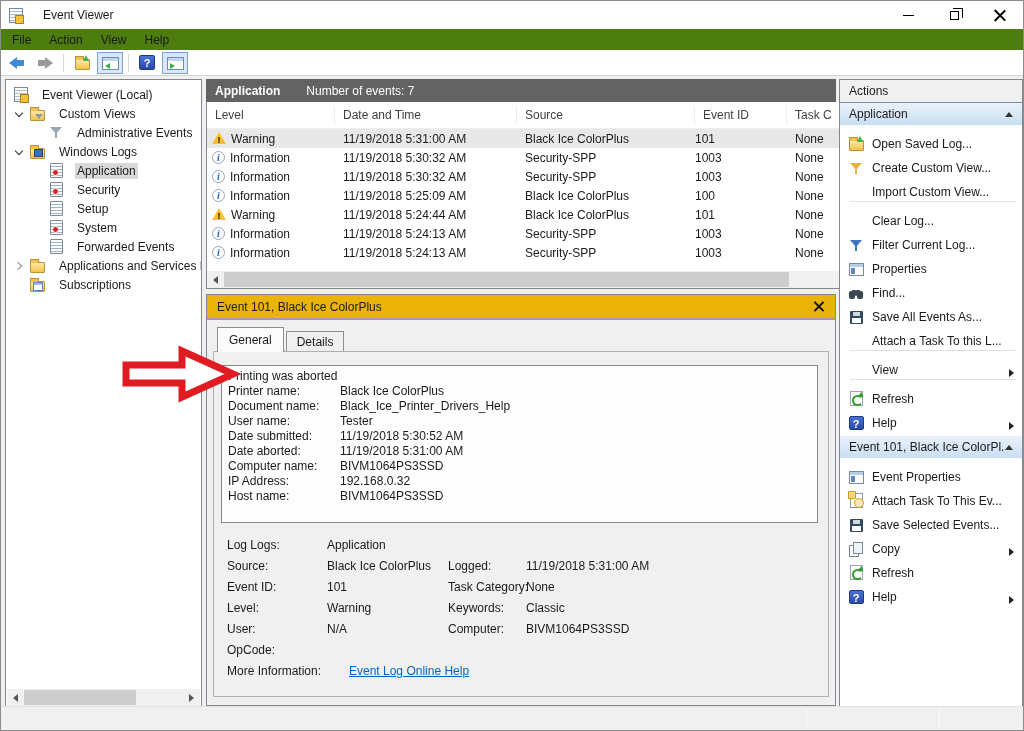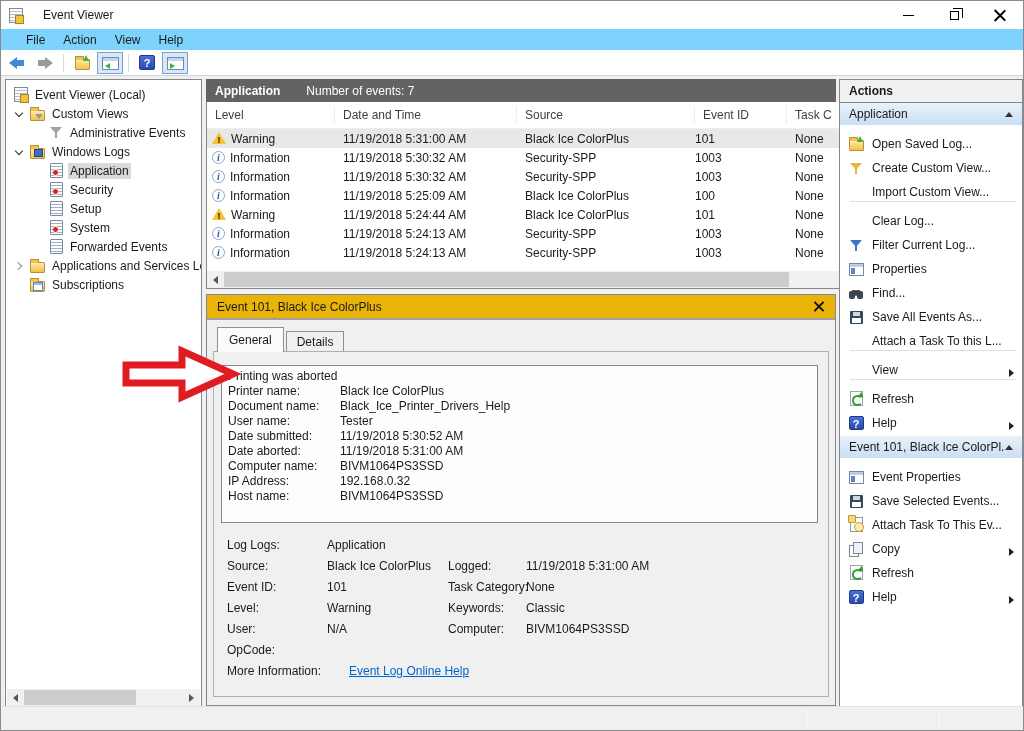--- a/index.html
+++ b/index.html
@@ -12,21 +12,21 @@
   .titlebar .apptitle{margin-left:20px}
   .winbtns{position:absolute;right:0;top:0;height:28px;display:flex}
   .winbtn{width:46px;height:28px;display:flex;align-items:center;justify-content:center;position:relative}
   .glyph-min{width:11px;height:1px;background:#000;display:block}
   .glyph-restore{width:9px;height:9px;border:1px solid #000;position:relative;background:#fff}
   .glyph-restore::before{content:"";position:absolute;left:2px;top:-4px;width:9px;height:9px;border:1px solid #000;border-bottom:none;border-left:none}
   .glyph-close{width:12px;height:12px;position:relative}
   .glyph-close::before,.glyph-close::after{content:"";position:absolute;left:5px;top:-1px;width:1.6px;height:15px;background:#000}
   .glyph-close::before{transform:rotate(45deg)}.glyph-close::after{transform:rotate(-45deg)}
 
-  .menubar{position:absolute;left:0;top:28px;width:100%;height:21px;background:#7dd3fc;display:flex;align-items:center;padding-left:16px}
+  .menubar{position:absolute;left:0;top:28px;width:100%;height:21px;background:#4d7c0f;display:flex;align-items:center;padding-left:2px}
   .menuitem{padding:2px 9px}
 
   .toolbar{position:absolute;left:0;top:49px;width:100%;height:26px;background:#fff;border-bottom:1px solid #d4d4d4;display:flex;align-items:center;padding-left:2px}
   .tbtn{width:26px;height:22px;display:flex;align-items:center;justify-content:center;margin:0 1px;border:1px solid transparent}
   .tbtn.hl{background:#d9e7f9;border-color:#7da2ce}
   .tsep{width:1px;height:18px;background:#d9d9d9;margin:0 4px}
 
   
   .ic{display:inline-block;position:relative;flex:none}
   .arrL{width:16px;height:12px}
@@ -88,21 +88,21 @@
   .i-task::before{content:"";position:absolute;left:-3px;top:-3px;width:6px;height:6px;background:#f7d878;border:1px solid #c69a24;border-radius:1px}
   .i-task::after{content:"";position:absolute;right:-2px;bottom:-1px;width:8px;height:8px;background:#fbe9b7;border:1px solid #d69c1e;border-radius:50%}
 
   .chev{width:10px;height:10px;flex:none;position:relative}
   .chev.down::before{content:"";position:absolute;left:2px;top:1px;width:5px;height:5px;border-right:1.6px solid #2b2b2b;border-bottom:1.6px solid #2b2b2b;transform:rotate(45deg)}
   .chev.right::before{content:"";position:absolute;left:1px;top:2px;width:5px;height:5px;border-right:1.6px solid #8f8f8f;border-bottom:1.6px solid #8f8f8f;transform:rotate(-45deg)}
 
   
   .tree{position:absolute;left:4px;top:78px;width:197px;height:629px;background:#fff;border:1px solid #828790;overflow:hidden}
   .titem{height:19px;display:flex;align-items:center;white-space:nowrap}
-  .titem .tlabel{margin-left:5px;padding:1px 2px}
+  .titem .tlabel{margin-left:12px;padding:1px 2px}
   .titem.sel .tlabel{background:#d9d9d9}
   .tind0{padding-left:8px}.tind1{padding-left:8px}.tind2{padding-left:44px}
   .hscroll{position:absolute;left:1px;right:1px;bottom:1px;height:17px;background:#f0f0f0;display:flex;align-items:center}
   .hscroll .sbtn{width:17px;height:17px;display:flex;align-items:center;justify-content:center;flex:none}
   .tri-l{border-top:4px solid transparent;border-bottom:4px solid transparent;border-right:5px solid #555}
   .tri-r{border-top:4px solid transparent;border-bottom:4px solid transparent;border-left:5px solid #555}
   .sthumb{height:15px;background:#cdcdcd}
 
   
   .lhead{position:absolute;left:205px;top:78px;width:630px;height:23px;background:#636363;color:#fff;display:flex;align-items:center;padding-left:9px}
@@ -132,21 +132,21 @@
   .dline{display:flex;line-height:15px;white-space:nowrap}
   .dlab{width:112px;flex:none}
   .fields{position:absolute;left:13px;right:10px;top:182px}
   .frow{display:flex;height:21px;align-items:center;white-space:nowrap}
   .flab{width:100px;flex:none}.fval{width:121px;flex:none}
   .flab2{width:78px;flex:none}
   .link{color:#0066cc;text-decoration:underline;margin-left:10px}
 
   
   .actions{position:absolute;left:838px;top:78px;width:184px;height:629px;background:#fff;border:1px solid #828790}
-  .ahead{height:23px;background:#f0f0f0;border-bottom:1px solid #828790;font-weight:bold;line-height:23px;padding-left:9px}
+  .ahead{height:23px;background:#f0f0f0;border-bottom:1px solid #828790;font-weight:normal;line-height:23px;padding-left:9px}
   .asect{height:22px;background:linear-gradient(#e9f2fb,#c9def3);display:flex;align-items:center;padding:0 9px;margin-bottom:2px}
   .asect .stitle{flex:1;white-space:nowrap;overflow:hidden}
   .tri-up{border-left:4px solid transparent;border-right:4px solid transparent;border-bottom:5px solid #333;flex:none}
   .aitem{height:24px;display:flex;align-items:flex-end;padding:0 8px 0 7px}
   .aicon{width:18px;display:flex;justify-content:center;flex:none}
   .aitem .alabel{margin-left:7px;flex:1;white-space:nowrap;overflow:hidden}
   .subarrow{border-top:4px solid transparent;border-bottom:4px solid transparent;border-left:5px solid #222;flex:none}
   .asep{height:1px;background:#e0e0e0;margin:2px 6px 2px 10px}
   .agap{height:6px}
 
@@ -535,29 +535,29 @@
     <span class="tri-up"></span>
   </div>
   <div class="aitem">
     <span class="aicon">
         <span class="ic i-props"></span>
       </span>
     <span class="alabel">Event Properties</span>
   </div>
   <div class="aitem">
     <span class="aicon">
+        <span class="ic i-task"></span>
+      </span>
+    <span class="alabel">Attach Task To This Ev...</span>
+  </div>
+  <div class="aitem">
+    <span class="aicon">
         <span class="ic i-floppy"></span>
       </span>
     <span class="alabel">Save Selected Events...</span>
-  </div>
-  <div class="aitem">
-    <span class="aicon">
-        <span class="ic i-task"></span>
-      </span>
-    <span class="alabel">Attach Task To This Ev...</span>
   </div>
   <div class="aitem">
     <span class="aicon">
         <span class="ic i-copy"></span>
       </span>
     <span class="alabel">Copy</span>
     <span class="subarrow"></span>
   </div>
   <div class="aitem">
     <span class="aicon">

